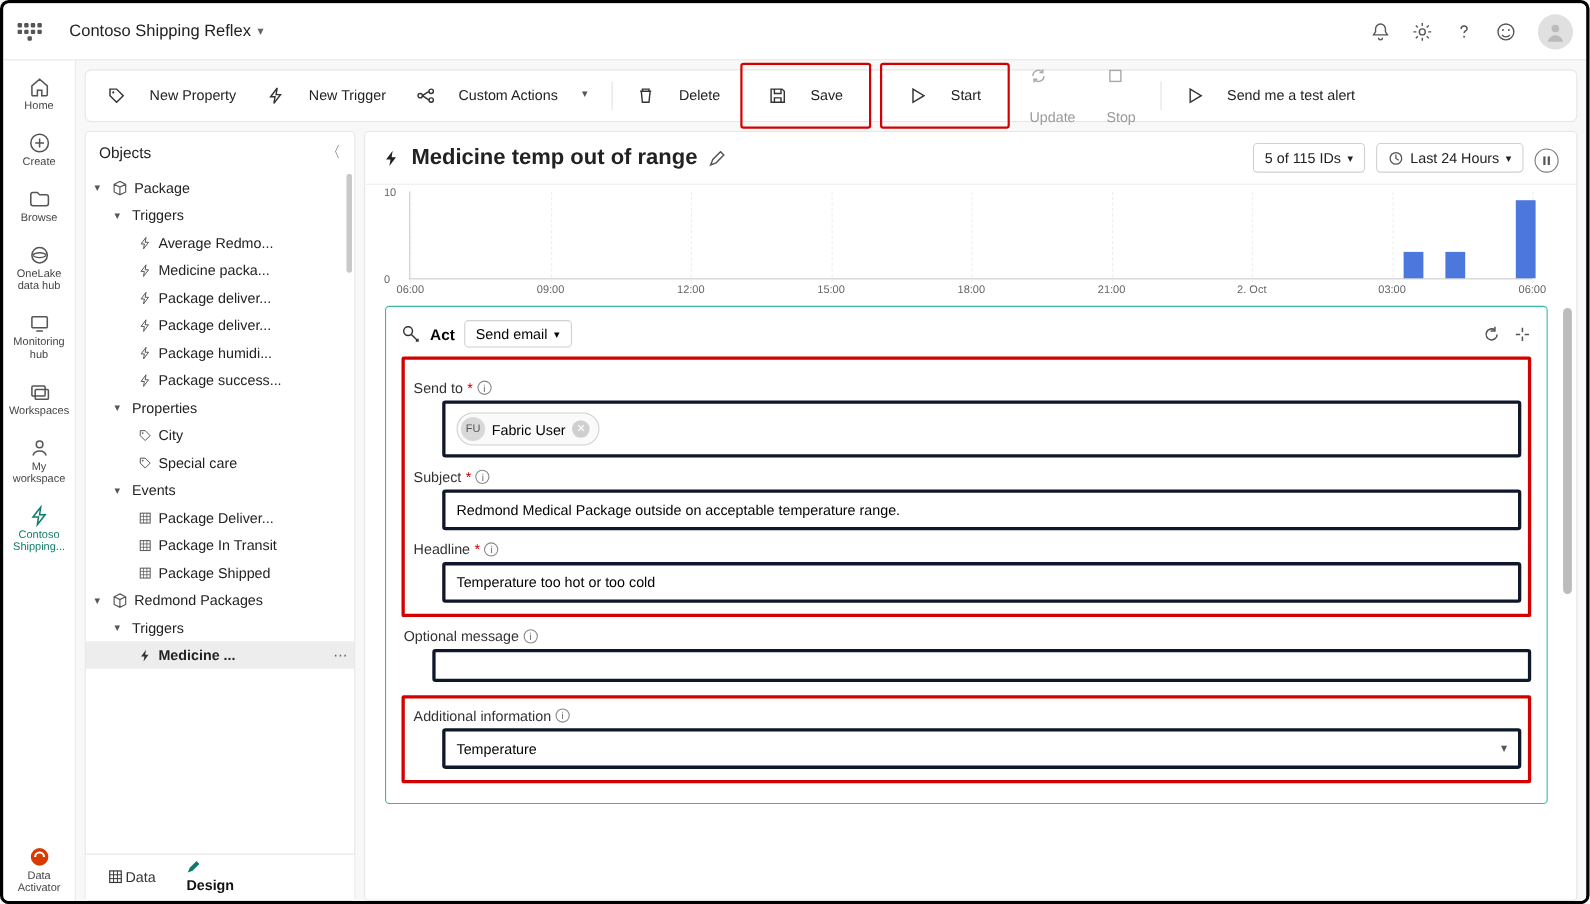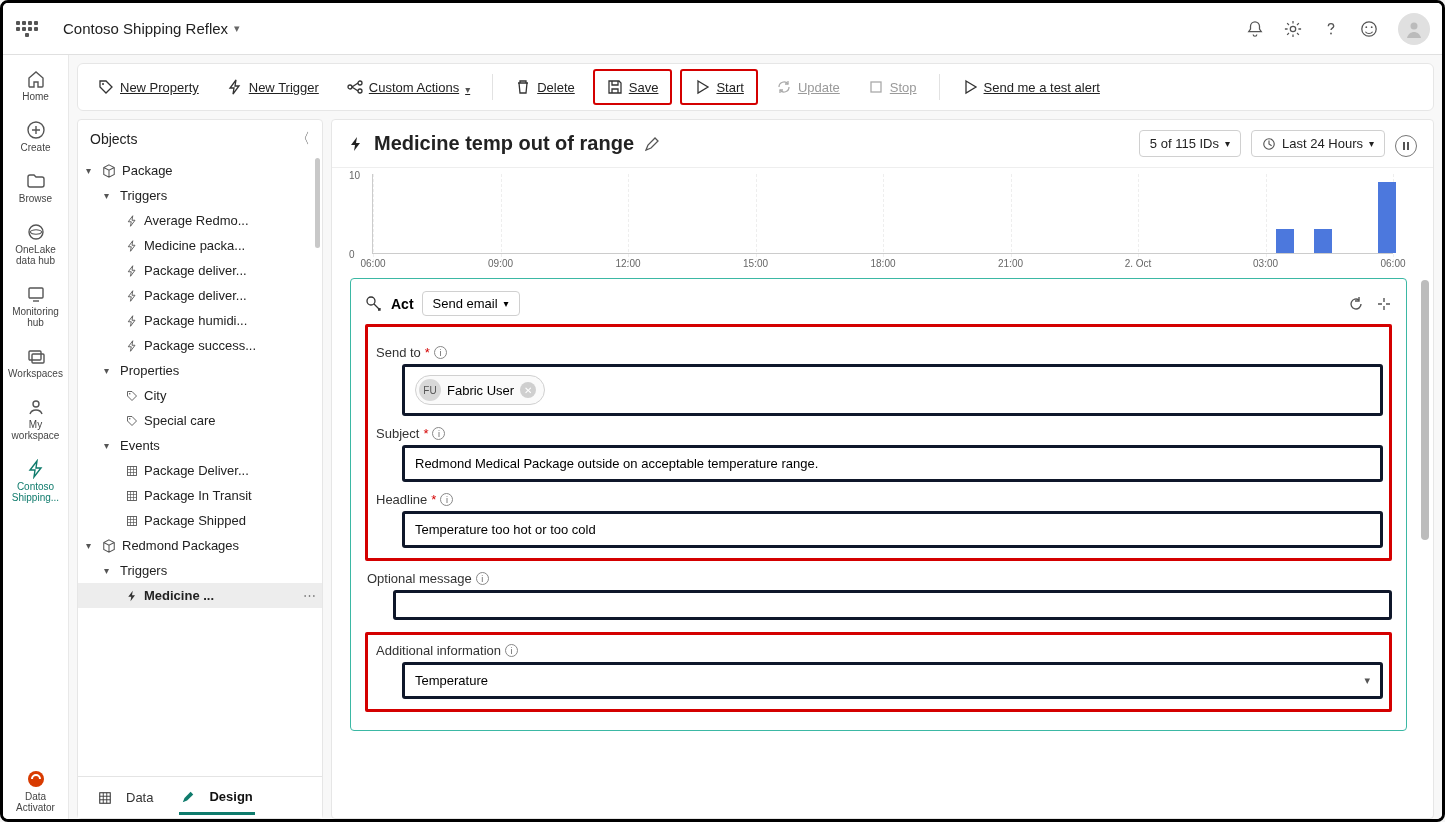--- a/index.html
+++ b/index.html
@@ -15,24 +15,24 @@
   .icon-btn { cursor:pointer; display:flex; align-items:center; justify-content:center; }
   .avatar-top { width:32px; height:32px; border-radius:50%; background:#e0e0e0; display:flex; align-items:center; justify-content:center;}
   .shell { display:flex; height: calc(100% - 52px); }
   .leftrail { width: 66px; background:#fff; border-right:1px solid #e8e8e8; display:flex; flex-direction:column; align-items:center; padding-top:8px; gap:6px;}
   .rail-item { width:58px; display:flex; flex-direction:column; align-items:center; gap:2px; padding:6px 0; cursor:pointer; color:#444; font-size:10px; text-align:center; line-height:1.1;}
   .rail-item.active { color:#0f7b6c; }
   .rail-spacer { flex:1; }
   .main-area { flex:1; display:flex; flex-direction:column; background:#f8f8f8;}
   
   .toolbar { height:48px; background:#fff; border:1px solid #e6e6e6; border-radius:6px; margin:8px; display:flex; align-items:center; padding:0 10px; gap:8px;}
-  .tb-btn { display:flex; align-items:flex-end; gap:6px; padding:6px 10px; font-size:13px; color:#222; cursor:pointer; border-radius:3px;text-decoration:underline;}
-  .tb-btn.disabled { color:#9a9a9a; cursor:default;}
+  .tb-btn { display:flex; align-items:flex-start; gap:22px; padding:6px 10px; font-size:13px; color:#222; cursor:pointer; border-radius:3px;}
+  .tb-btn.disabled { color:#9a9a9a; cursor:default;flex-direction:column;}
   .tb-sep { width:1px; height:26px; background:#e2e2e2; margin:0 4px;}
-  .red-box { border:2px solid #d40000; border-radius:3px; padding:2px;}
+  .red-box { border:2px solid #d40000; border-radius:3px; padding:14px;}
   
   .content { flex:1; display:flex; min-height:0; padding:0 8px 0 8px; gap:0;}
   
   .objects { width:246px; background:#fff; border:1px solid #e6e6e6; border-radius:4px; display:flex; flex-direction:column; }
   .objects-head { display:flex; align-items:center; justify-content:space-between; padding:10px 12px; font-size:14px; color:#222;}
   .tree { flex:1; overflow-y:auto; font-size:13px; color:#222; padding-bottom:8px; position:relative;}
   .tree-scroll-ind { position:absolute; right:2px; top:0; width:5px; height:90px; background:#c8c8c8; border-radius:3px;}
   .node { display:flex; align-items:center; gap:6px; padding:5px 6px; cursor:pointer;}
   .lvl0 { padding-left:8px; font-weight:400;}
   .lvl1 { padding-left:26px;}
@@ -64,22 +64,22 @@
   .req { color:#d40000;}
   .info-ic { width:13px; height:13px; border:1px solid #888; border-radius:50%; display:inline-flex; align-items:center; justify-content:center; font-size:9px; color:#666;}
   .field-box { border:3px solid #0f172a; border-radius:3px; padding:8px 10px; font-size:13px; background:#fff;margin-left:28px;}
   .field-box.tall { min-height:44px; display:flex; align-items:center;}
   .chip { display:inline-flex; align-items:center; gap:6px; border:1px solid #d0d0d0; border-radius:18px; padding:3px 8px 3px 3px; background:#fafafa;}
   .chip-av { width:22px; height:22px; border-radius:50%; background:#d8d8d8; font-size:10px; display:flex; align-items:center; justify-content:center; color:#555;}
   .chip-x { width:16px; height:16px; border-radius:50%; background:#cfcfcf; color:#fff; display:flex; align-items:center; justify-content:center; font-size:10px; cursor:pointer;}
   .select-field { display:flex; align-items:center; justify-content:space-between;}
   
   .bottom-tabs { height:42px; border-top:1px solid #e4e4e4; background:#fff; display:flex; align-items:center; padding:0 18px; gap:24px; font-size:13px;}
-  .btab { display:flex; align-items:flex-end; gap:14px; padding:8px 2px; cursor:pointer; color:#333;}
-  .btab.active { font-weight:600; border-bottom:3px solid #0f7b6c; color:#111;}
+  .btab { display:flex; align-items:flex-start; gap:2px; padding:8px 2px; cursor:pointer; color:#333;}
+  .btab.active { font-weight:600; border-bottom:3px solid #0f7b6c; color:#111;flex-direction:column;}
   svg { display:block; }
 </style>
 </head>
 <body>
 
 <div class="topbar">
   <div class="waffle icon-btn">
     <span></span>
       <span></span>
       <span></span>

